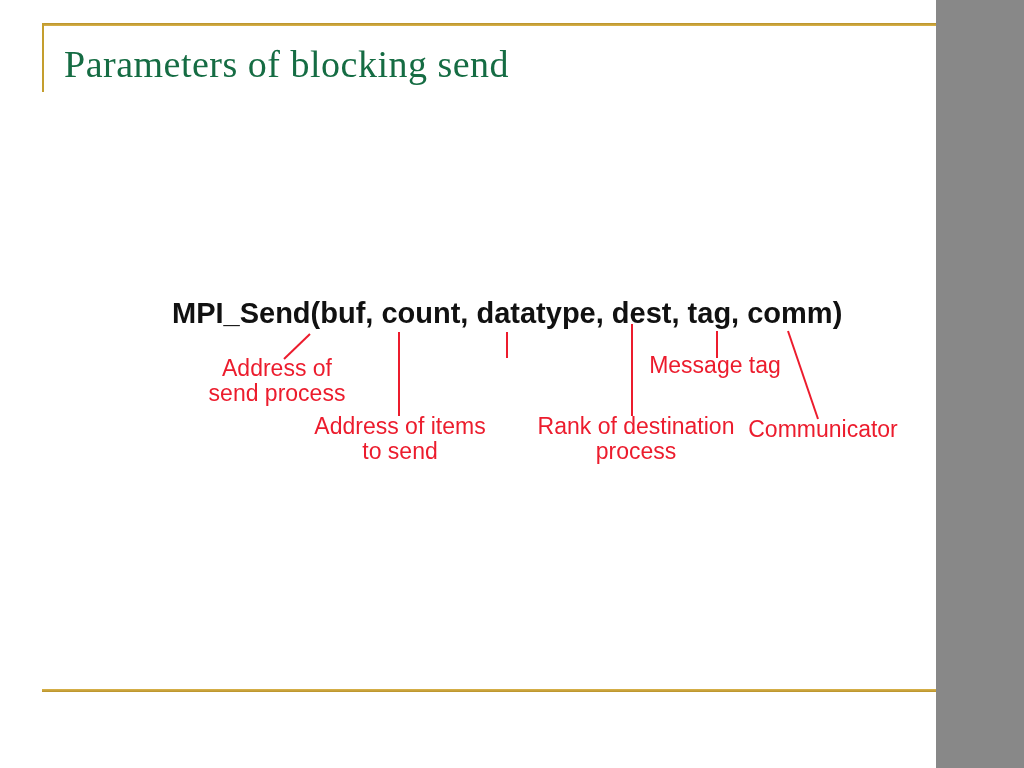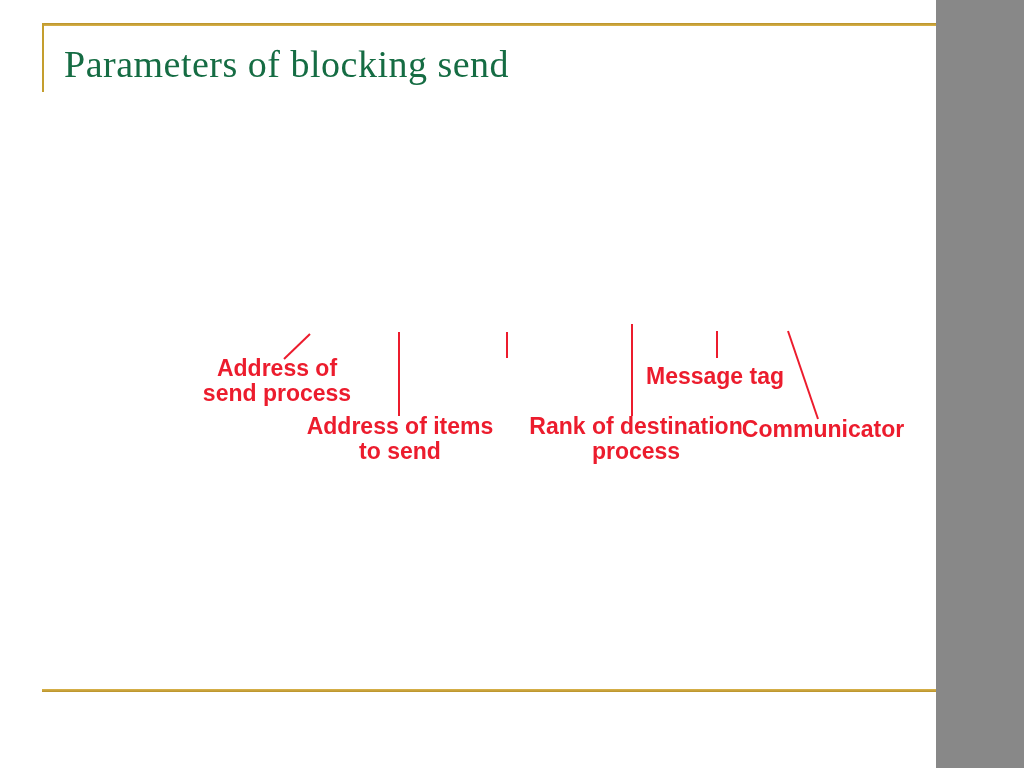--- a/index.html
+++ b/index.html
@@ -47,26 +47,25 @@
   }
   
   .callout {
     position: absolute;
     transform: translateX(-50%);
     text-align: center;
     font-size: 23px;
     line-height: 25px;
     color: #ec1c2d;
     white-space: nowrap;
-    font-weight: bold;
   }
   .callout span { display: block; }
   .callout-address      { left: 277px; top: 356px; }
   .callout-datatype     { left: 506px; top: 356px; }
-  .callout-message-tag  { left: 715px; top: 364px; }
+  .callout-message-tag  { left: 715px; top: 353px; }
   .callout-count        { left: 400px; top: 414px; }
   .callout-rank         { left: 636px; top: 414px; }
   .callout-communicator { left: 823px; top: 417px; }
   
   .connector-overlay {
     position: absolute;
     left: 0; top: 0;
     width: 1024px; height: 768px;
     pointer-events: none;
   }
@@ -90,20 +89,21 @@
 </head>
 <body>
 
 <div class="slide">
 
   <div class="top-rule"></div>
   <div class="left-rule"></div>
 
   <h1 class="slide-title">Parameters of blocking send</h1>
 
+  <div class="signature">MPI_Send(buf, count, datatype, dest, tag, comm)</div>
 
   <svg class="connector-overlay" viewBox="0 0 1024 768" xmlns="http://www.w3.org/2000/svg">
     <line x1="310" y1="334" x2="284" y2="359" stroke="#ec1c2d" stroke-width="2"></line>
     <line x1="399" y1="332" x2="399" y2="416" stroke="#ec1c2d" stroke-width="2"></line>
     <line x1="507" y1="332" x2="507" y2="358" stroke="#ec1c2d" stroke-width="2"></line>
     <line x1="632" y1="324" x2="632" y2="416" stroke="#ec1c2d" stroke-width="2"></line>
     <line x1="717" y1="331" x2="717" y2="358" stroke="#ec1c2d" stroke-width="2"></line>
     <line x1="788" y1="331" x2="818" y2="419" stroke="#ec1c2d" stroke-width="2"></line>
   </svg>
 

